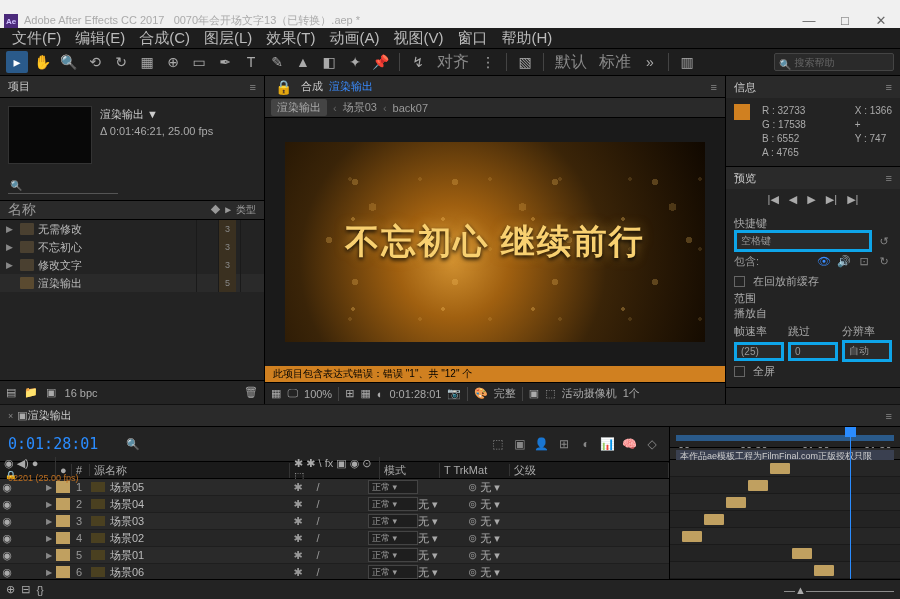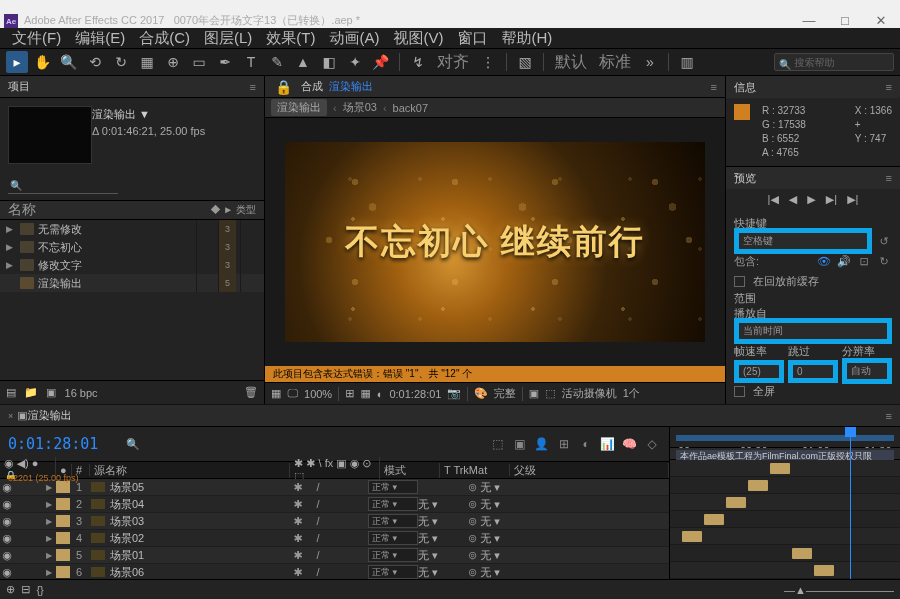--- a/index.html
+++ b/index.html
@@ -16,21 +16,21 @@
 .sep{width:1px;height:18px;background:#444;margin:0 3px}
 .label{color:#888;font-size:16px;margin:0 4px}
 .search{flex:1;max-width:120px;height:18px;background:#2a2a2a;border:1px solid #444;border-radius:2px;display:flex;align-items:flex-end;padding:0 4px;margin-left:auto}
 .search::before{content:"🔍";font-size:10px;margin-right:3px}
 .search span{color:#666;font-size:10px}
 .workspace{flex:1;display:flex;min-height:0}
 .left-panel{width:265px;background:#232323;border-right:1px solid #000;display:flex;flex-direction:column}
 .panel-head{height:22px;background:#2a2a2a;display:flex;align-items:center;padding:0 8px;gap:6px;border-bottom:1px solid #000}
 .panel-head .tab{font-size:11px;color:#ccc}
 .panel-head .menu{margin-left:auto;color:#888}
-.proj-top{display:flex;padding:8px;gap:0}
+.proj-top{display:flex;padding:8px;gap:8px}
 .proj-thumb{width:84px;height:58px;background:#080808;border:1px solid #333}
 .proj-meta{font-size:10px;color:#888;line-height:1.5}
 .proj-meta .name{color:#ccc;font-size:11px}
 .proj-search{height:28px;display:flex;align-items:center;padding:0 8px}
 .proj-search .box{width:110px;height:16px;border-bottom:1px solid #555;display:flex;align-items:center}
 .proj-search .box::before{content:"🔍";font-size:10px;color:#666;margin-left:2px}
 .proj-header{height:20px;background:#2a2a2a;display:flex;align-items:center;padding:0 8px;border-top:1px solid #000;border-bottom:1px solid #000}
 .proj-header .name{flex:1;font-size:14px;color:#999}
 .proj-header .icons{font-size:10px;color:#999}
 .proj-list{flex:1;background:#232323}
@@ -63,21 +63,21 @@
 .rp-head .m{color:#888}
 .rp-body{padding:6px 8px}
 .info-row{display:flex;gap:8px}
 .info-col{color:#999;line-height:1.4}
 .info-col div{font-size:10px}
 .swatch{width:16px;height:16px;background:#d08020;margin-right:4px;float:left}
 .play-ctrl{display:flex;justify-content:center;gap:10px;padding:4px 0}
 .play-ctrl span{color:#aaa;font-size:11px}
 .rp-row{display:flex;align-items:center;height:20px;gap:4px}
 .rp-row .lbl{flex:1;color:#999}
-.rp-row .sel{background:#2a2a2a;border:5px solid #0ea5e9;padding:1px 4px;flex:1;color:#999;font-size:10px}
+.rp-row .sel{background:#2a2a2a;border:3px solid #0ea5e9;padding:1px 4px;flex:1;color:#999;font-size:10px}
 .rp-row .icn{width:16px;text-align:center;color:#888}
 .cb{width:11px;height:11px;border:1px solid #666;display:inline-block;margin-right:4px;vertical-align:middle}
 .bottom-panel{height:195px;background:#232323;border-top:1px solid #111;display:flex;flex-direction:column}
 .bp-head{height:22px;background:#2a2a2a;display:flex;align-items:center;padding:0 8px;border-bottom:1px solid #000}
 .bp-head .chev{color:#888;margin-right:4px;font-size:9px}
 .bp-head .tab{color:#ccc;font-size:11px}
 .bp-head .m{margin-left:auto;color:#888}
 .bp-main{flex:1;display:flex;min-height:0}
 .tl-left{width:670px;display:flex;flex-direction:column;border-right:1px solid #000}
 .tl-time{height:34px;display:flex;align-items:center;padding:0 8px;gap:8px}
@@ -328,23 +328,20 @@
           <span class="icn">⊡</span>
           <span class="icn">↻</span>
         </div>
         <div class="rp-row">
             <span class="cb"></span>
             <span>在回放前缓存</span>
           </div>
         <div>范围</div>
         <div>播放自</div>
         <div class="rp-row">
-            <div class="sel">当前时间</div>
-          </div>
-        <div class="rp-row">
           <span style="flex:1">帧速率</span>
           <span style="flex:1">跳过</span>
           <span style="flex:1">分辨率</span>
         </div>
         <div class="rp-row">
           <div class="sel" style="flex:1">(25)</div>
           <div class="sel" style="flex:1">0</div>
           <div class="sel" style="flex:1">自动</div>
         </div>
         <div class="rp-row">

